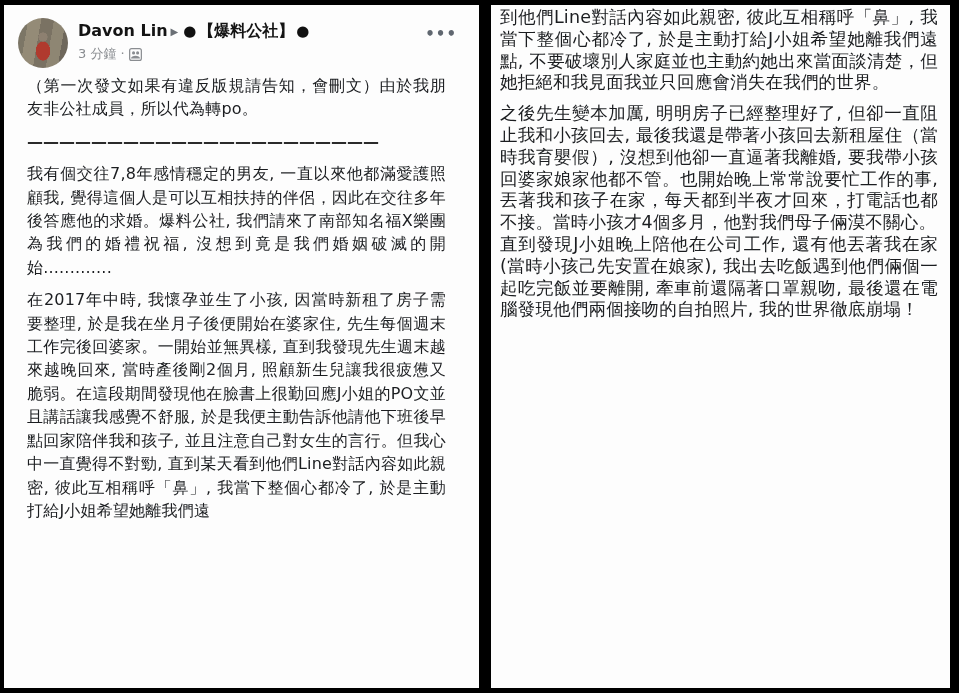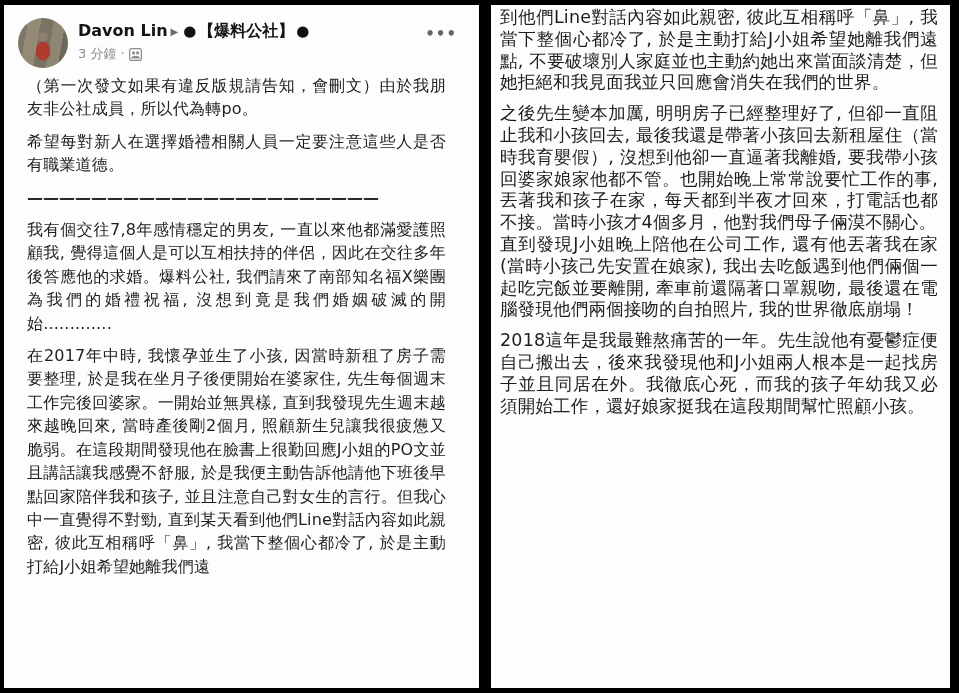--- a/index.html
+++ b/index.html
@@ -85,27 +85,25 @@
           </svg>
         </span>
       </div>
     </div>
 
     <div class="more-btn">•••</div>
   </div>
 
   <div class="post-body-left">
       <p class="para">（第一次發文如果有違反版規請告知，會刪文）由於我朋友非公社成員，所以代為轉po。</p>
-      <p class="para">希望每對新人在選擇婚禮相關人員一定要注意這些人是否有職業道德。</p>
       <p class="para dashes">——————————————————————</p>
       <p class="para">我有個交往7,8年感情穩定的男友, 一直以來他都滿愛護照顧我, 覺得這個人是可以互相扶持的伴侶，因此在交往多年後答應他的求婚。爆料公社, 我們請來了南部知名福X樂團為我們的婚禮祝福, 沒想到竟是我們婚姻破滅的開始.............</p>
       <p class="para">在2017年中時, 我懷孕並生了小孩, 因當時新租了房子需要整理, 於是我在坐月子後便開始在婆家住, 先生每個週末工作完後回婆家。一開始並無異樣, 直到我發現先生週末越來越晚回來, 當時產後剛2個月, 照顧新生兒讓我很疲憊又脆弱。在這段期間發現他在臉書上很勤回應J小姐的PO文並且講話讓我感覺不舒服, 於是我便主動告訴他請他下班後早點回家陪伴我和孩子, 並且注意自己對女生的言行。但我心中一直覺得不對勁, 直到某天看到他們Line對話內容如此親密, 彼此互相稱呼「鼻」, 我當下整個心都冷了, 於是主動打給J小姐希望她離我們遠</p>
     </div>
 </div>
 
 <div class="panel panel-right">
   <div class="post-body-right">
       <p class="para">到他們Line對話內容如此親密, 彼此互相稱呼「鼻」, 我當下整個心都冷了, 於是主動打給J小姐希望她離我們遠點, 不要破壞別人家庭並也主動約她出來當面談清楚，但她拒絕和我見面我並只回應會消失在我們的世界。</p>
       <p class="para">之後先生變本加厲, 明明房子已經整理好了, 但卻一直阻止我和小孩回去, 最後我還是帶著小孩回去新租屋住（當時我育嬰假）, 沒想到他卻一直逼著我離婚, 要我帶小孩回婆家娘家他都不管。也開始晚上常常說要忙工作的事, 丟著我和孩子在家，每天都到半夜才回來，打電話也都不接。當時小孩才4個多月，他對我們母子倆漠不關心。
 直到發現J小姐晚上陪他在公司工作, 還有他丟著我在家(當時小孩己先安置在娘家), 我出去吃飯遇到他們倆個一起吃完飯並要離開, 牽車前還隔著口罩親吻, 最後還在電腦發現他們兩個接吻的自拍照片, 我的世界徹底崩塌！</p>
-      <p class="para">2018這年是我最難熬痛苦的一年。先生說他有憂鬱症便自己搬出去，後來我發現他和J小姐兩人根本是一起找房子並且同居在外。我徹底心死，而我的孩子年幼我又必須開始工作，還好娘家挺我在這段期間幫忙照顧小孩。</p>
     </div>
 </div>
 
 </body></html>

